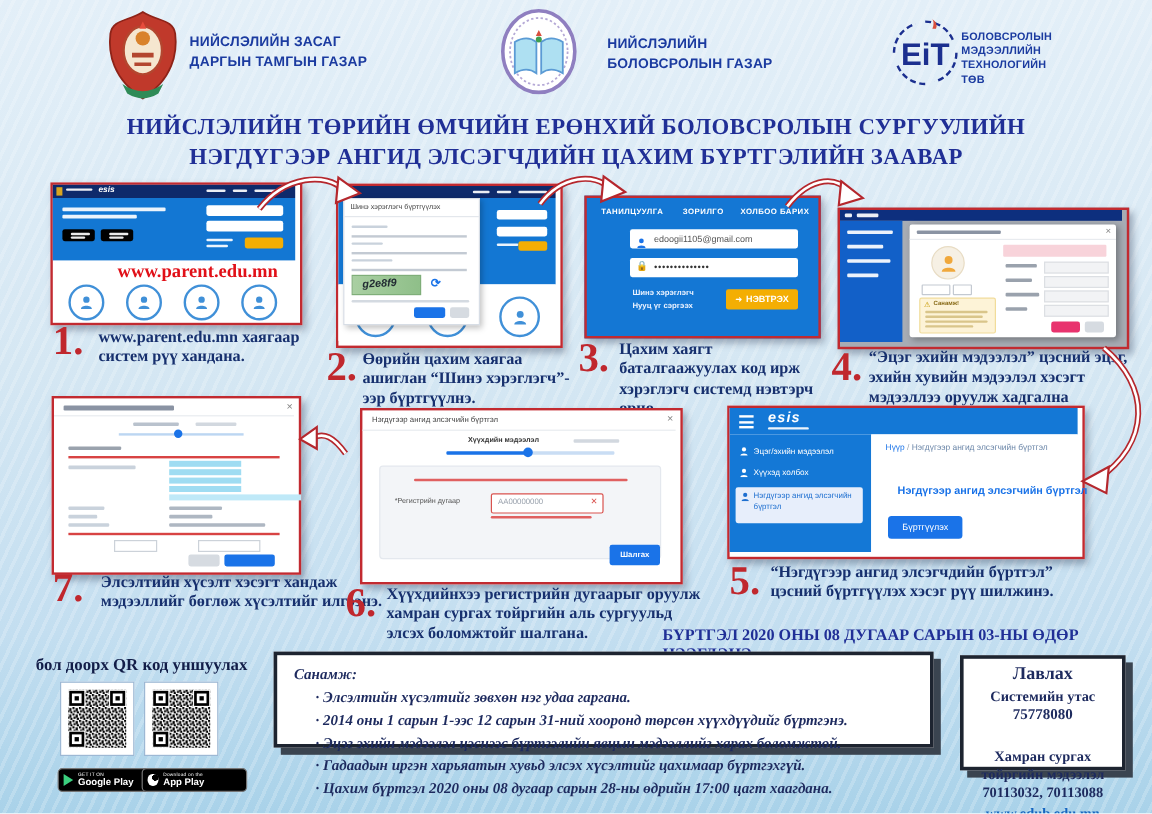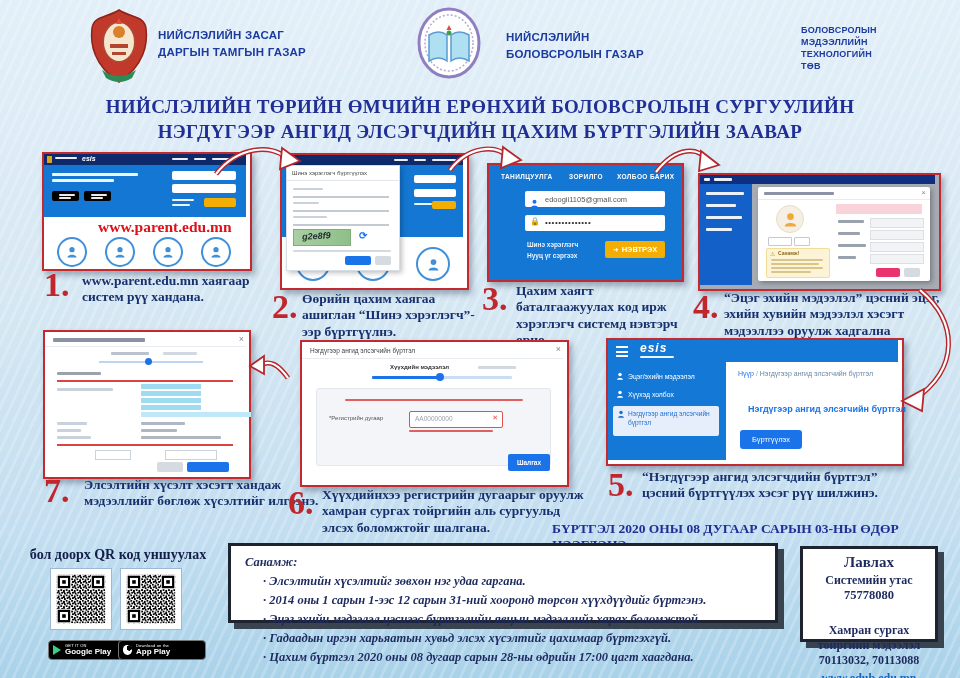--- a/index.html
+++ b/index.html
@@ -106,20 +106,32 @@
       <path d="M52 28 q-10 -6 -18 0 v26 q8 -6 18 0 Z" fill="#aee0f2" stroke="#5b9bd5" stroke-width="1.5"></path>
       <path d="M32 18 l2.5 5 h-5 Z" fill="#d94f3d"></path>
       <circle cx="32" cy="26" r="2.5" fill="#3f9e52"></circle>
     </svg>
   </div>
   <div class="orgname" style="left:506px;top:29px;">
     <div>НИЙСЛЭЛИЙН</div>
     <div>БОЛОВСРОЛЫН ГАЗАР</div>
   </div>
 
+  <div class="abs" style="left:742px;top:14px;width:58px;height:60px;">
+    <svg width="58" height="60" viewBox="0 0 58 60">
+      <g fill="none" stroke="#1b2f8f" stroke-width="2">
+        <path d="M29 4 a25 25 0 0 1 24 18" stroke-dasharray="5 3"></path>
+        <path d="M55 30 a25 25 0 0 1 -18 24" stroke-dasharray="5 3"></path>
+        <path d="M29 56 a25 25 0 0 1 -24 -18" stroke-dasharray="5 3"></path>
+        <path d="M3 30 a25 25 0 0 1 18 -24" stroke-dasharray="5 3"></path>
+      </g>
+      <text x="29" y="40" text-anchor="middle" font-family="Liberation Sans,sans-serif" font-size="26" font-weight="bold" fill="#1b2f8f">EiT</text>
+      <path d="M35 10 q2 -5 0 -8 q5 3 3 8 Z" fill="#d94f3d"></path>
+    </svg>
+  </div>
   <div class="orgname" style="left:801px;top:24px;font-size:9px;line-height:1.35;">
     <div>БОЛОВСРОЛЫН</div>
     <div>МЭДЭЭЛЛИЙН</div>
     <div>ТЕХНОЛОГИЙН</div>
     <div>ТӨВ</div>
   </div>
 
   <div class="title-line" style="top:96px;">НИЙСЛЭЛИЙН ТӨРИЙН ӨМЧИЙН ЕРӨНХИЙ БОЛОВСРОЛЫН СУРГУУЛИЙН</div>
   <div class="title-line" style="top:121px;">НЭГДҮГЭЭР АНГИД ЭЛСЭГЧДИЙН ЦАХИМ БҮРТГЭЛИЙН ЗААВАР</div>
 

